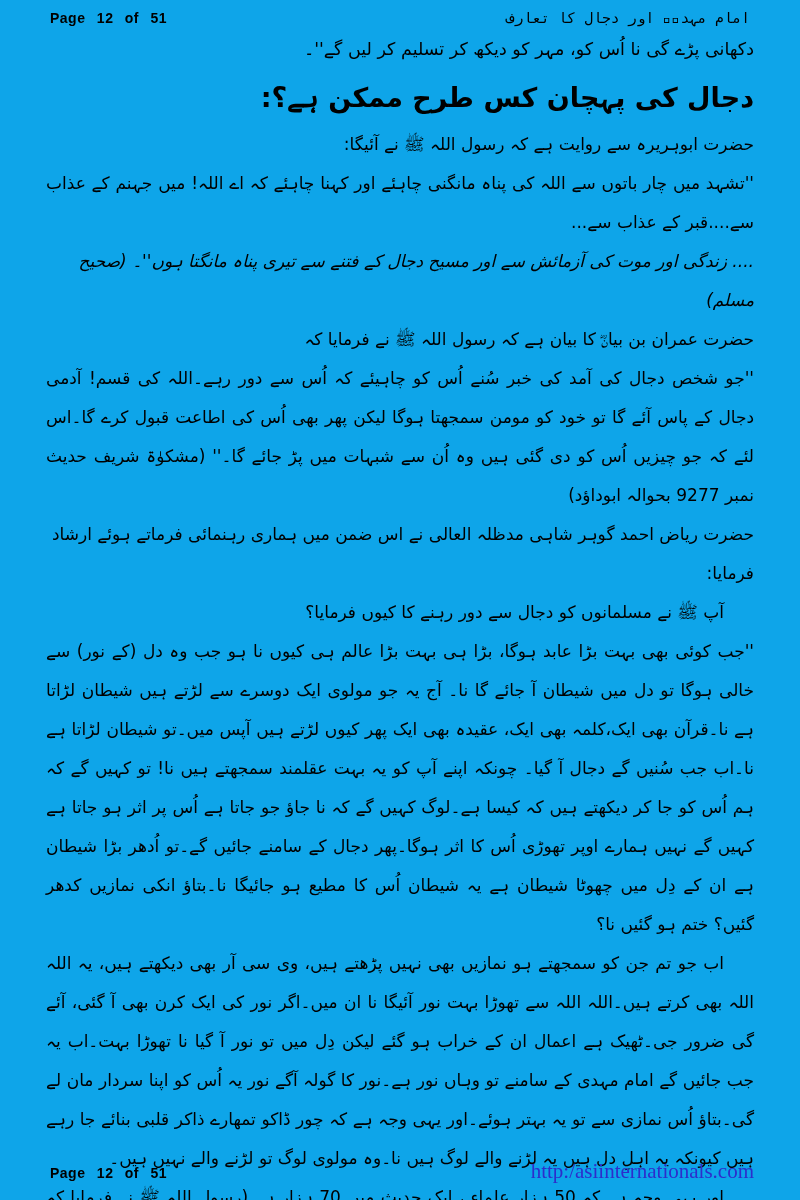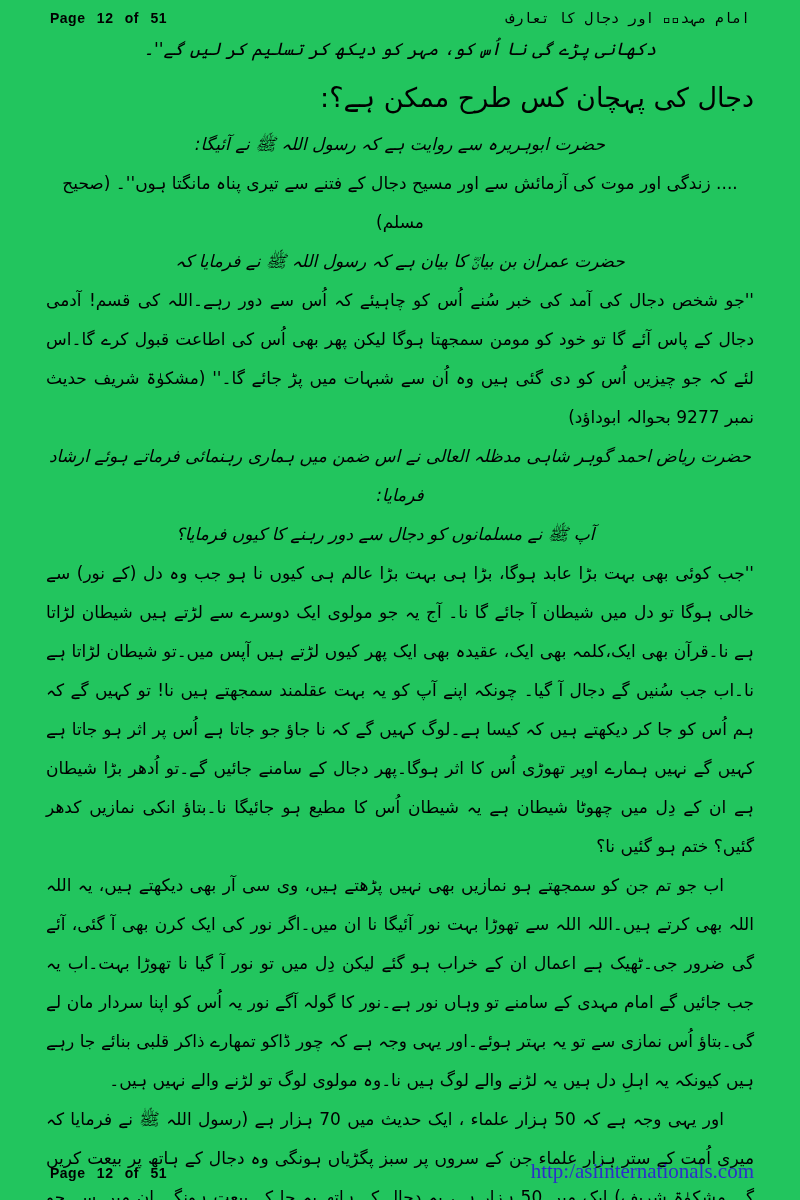--- a/index.html
+++ b/index.html
@@ -1,20 +1,20 @@
 <!DOCTYPE html>
 <html lang="ur"><head>
 <meta charset="utf-8">
 <style>
   html, body { margin: 0; padding: 0; background: #ffffff; }
   .page {
     position: relative;
     width: 800px;
     height: 1200px;
-    background: #22c55e;
+    background: #0ea5e9;
     overflow: hidden;
     font-family: "DejaVu Sans", sans-serif;
     color: #000000;
   }
   
   .top-bar {
     display: flex;
     justify-content: space-between;
     align-items: flex-start;
     padding: 10px 50px 0 50px;
@@ -38,25 +38,25 @@
   .content {
     direction: rtl;
     unicode-bidi: embed;
     padding: 2px 46px 0 46px;
     font-size: 17px;
     line-height: 39px;
     text-align: justify;
     color: #000000;
   }
   .content p { margin: 0; }
-  .line-right { text-align: center; font-style: italic; }
-  .line-center { text-align: center; }
+  .line-right { text-align: right; }
+  .line-center { text-align: right; font-style: italic; }
   .heading {
     font-size: 27px;
-    font-weight: normal;
+    font-weight: bold;
     line-height: 50px;
     text-align: right;
     margin: 4px 0 2px 0 !important;
   }
   .intro-line { font-size: 17.5px; }
   .indent { text-indent: 30px; }
   
   .footer {
     position: absolute;
     left: 50px;
@@ -80,20 +80,21 @@
 
   <div class="top-bar">
     <span class="page-label">Page 12 of 51</span>
     <span class="book-title">امام مہدیؑ اور دجال کا تعارف</span>
   </div>
 
   <div class="content">
     <p class="line-right intro-line">دکھانی پڑے گی نا اُس کو، مہر کو دیکھ کر تسلیم کر لیں گے''۔</p>
     <p class="heading">دجال کی پہچان کس طرح ممکن ہے؟:</p>
     <p class="line-right">حضرت ابوہریرہ سے روایت ہے کہ رسول اللہ ﷺ نے آئیگا:</p>
+    <p>''تشہد میں چار باتوں سے اللہ کی پناہ مانگنی چاہئے اور کہنا چاہئے کہ اے اللہ! میں جہنم کے عذاب سے....قبر کے عذاب سے...</p>
     <p class="line-center">.... زندگی اور موت کی آزمائش سے اور مسیح دجال کے فتنے سے تیری پناہ مانگتا ہوں''۔ (صحیح مسلم)</p>
     <p class="line-right">حضرت عمران بن بیانؓ کا بیان ہے کہ رسول اللہ ﷺ نے فرمایا کہ</p>
     <p>''جو شخص دجال کی آمد کی خبر سُنے اُس کو چاہیئے کہ اُس سے دور رہے۔اللہ کی قسم! آدمی دجال کے پاس آئے گا تو خود کو مومن سمجھتا ہوگا لیکن پھر بھی اُس کی اطاعت قبول کرے گا۔اس لئے کہ جو چیزیں اُس کو دی گئی ہیں وہ اُن سے شبہات میں پڑ جائے گا۔''  (مشکوٰۃ شریف حدیث نمبر 9277 بحوالہ ابوداؤد)</p>
     <p class="line-right">حضرت ریاض احمد گوہر شاہی مدظلہ العالی نے اس ضمن میں ہماری رہنمائی فرماتے ہوئے ارشاد فرمایا:</p>
     <p class="line-right indent">آپ ﷺ نے مسلمانوں کو دجال سے دور رہنے کا کیوں فرمایا؟</p>
     <p>''جب کوئی بھی بہت بڑا عابد ہوگا، بڑا ہی بہت بڑا عالم ہی کیوں نا ہو جب وہ دل (کے نور) سے خالی ہوگا تو دل میں شیطان آ جائے گا نا۔ آج یہ جو مولوی ایک دوسرے سے لڑتے ہیں شیطان لڑاتا ہے نا۔قرآن بھی ایک،کلمہ بھی ایک، عقیدہ بھی ایک پھر کیوں لڑتے ہیں آپس میں۔تو شیطان لڑاتا ہے نا۔اب جب سُنیں گے دجال آ گیا۔ چونکہ اپنے آپ کو یہ بہت عقلمند سمجھتے ہیں نا! تو کہیں گے کہ ہم اُس کو جا کر دیکھتے ہیں کہ کیسا ہے۔لوگ کہیں گے کہ نا جاؤ جو جاتا ہے اُس پر اثر ہو جاتا ہے کہیں گے نہیں ہمارے اوپر تھوڑی اُس کا اثر ہوگا۔پھر دجال کے سامنے جائیں گے۔تو اُدھر بڑا شیطان ہے ان کے دِل میں چھوٹا شیطان ہے یہ شیطان اُس کا مطیع ہو جائیگا نا۔بتاؤ انکی نمازیں کدھر گئیں؟ ختم ہو گئیں نا؟</p>
     <p class="indent">اب جو تم جن کو سمجھتے ہو نمازیں بھی نہیں پڑھتے ہیں، وی سی آر بھی دیکھتے ہیں، یہ اللہ اللہ بھی کرتے ہیں۔اللہ اللہ سے تھوڑا بہت نور آئیگا نا ان میں۔اگر نور کی ایک کرن بھی آ گئی، آئے گی ضرور جی۔ٹھیک ہے اعمال ان کے خراب ہو گئے لیکن دِل میں تو نور آ گیا نا تھوڑا بہت۔اب یہ جب جائیں گے امام مہدی کے سامنے تو وہاں نور ہے۔نور کا گولہ آگے نور یہ اُس کو اپنا سردار مان لے گی۔بتاؤ اُس نمازی سے تو یہ بہتر ہوئے۔اور یہی وجہ ہے کہ چور ڈاکو تمھارے ذاکر قلبی بنائے جا رہے ہیں کیونکہ یہ اہلِ دل ہیں یہ لڑنے والے لوگ ہیں نا۔وہ مولوی لوگ تو لڑنے والے نہیں ہیں۔</p>
     <p class="indent">اور یہی وجہ ہے کہ 50 ہزار علماء ، ایک حدیث میں 70 ہزار ہے (رسول اللہ ﷺ نے فرمایا کہ میری اُمت کے ستر ہزار علماء جن کے سروں پر سبز پگڑیاں ہونگی وہ دجال کے ہاتھ پر بیعت کریں گے۔مشکوٰۃ شریف) ایک میں 50 ہزار ہے، یہ دجال کے ہاتھ یہ جا کے بیعت ہونگے۔ان میں سے جو من (دِل) والا ہوگا تو وہ تو امام مہدی کے ساتھ ہوگا نا۔جو من والا نہیں ہوگا وہ اُدھر ہوگا۔اب تم ابھی بھی تجربہ کر لو اگر وہاں کوئی چرسی بیٹھا ہوا ہے تم بھی چرسی ہو واقف نہیں ہو لیکن تمہاری نظر بار بار اُسکی طرف</p>
   </div>
 

